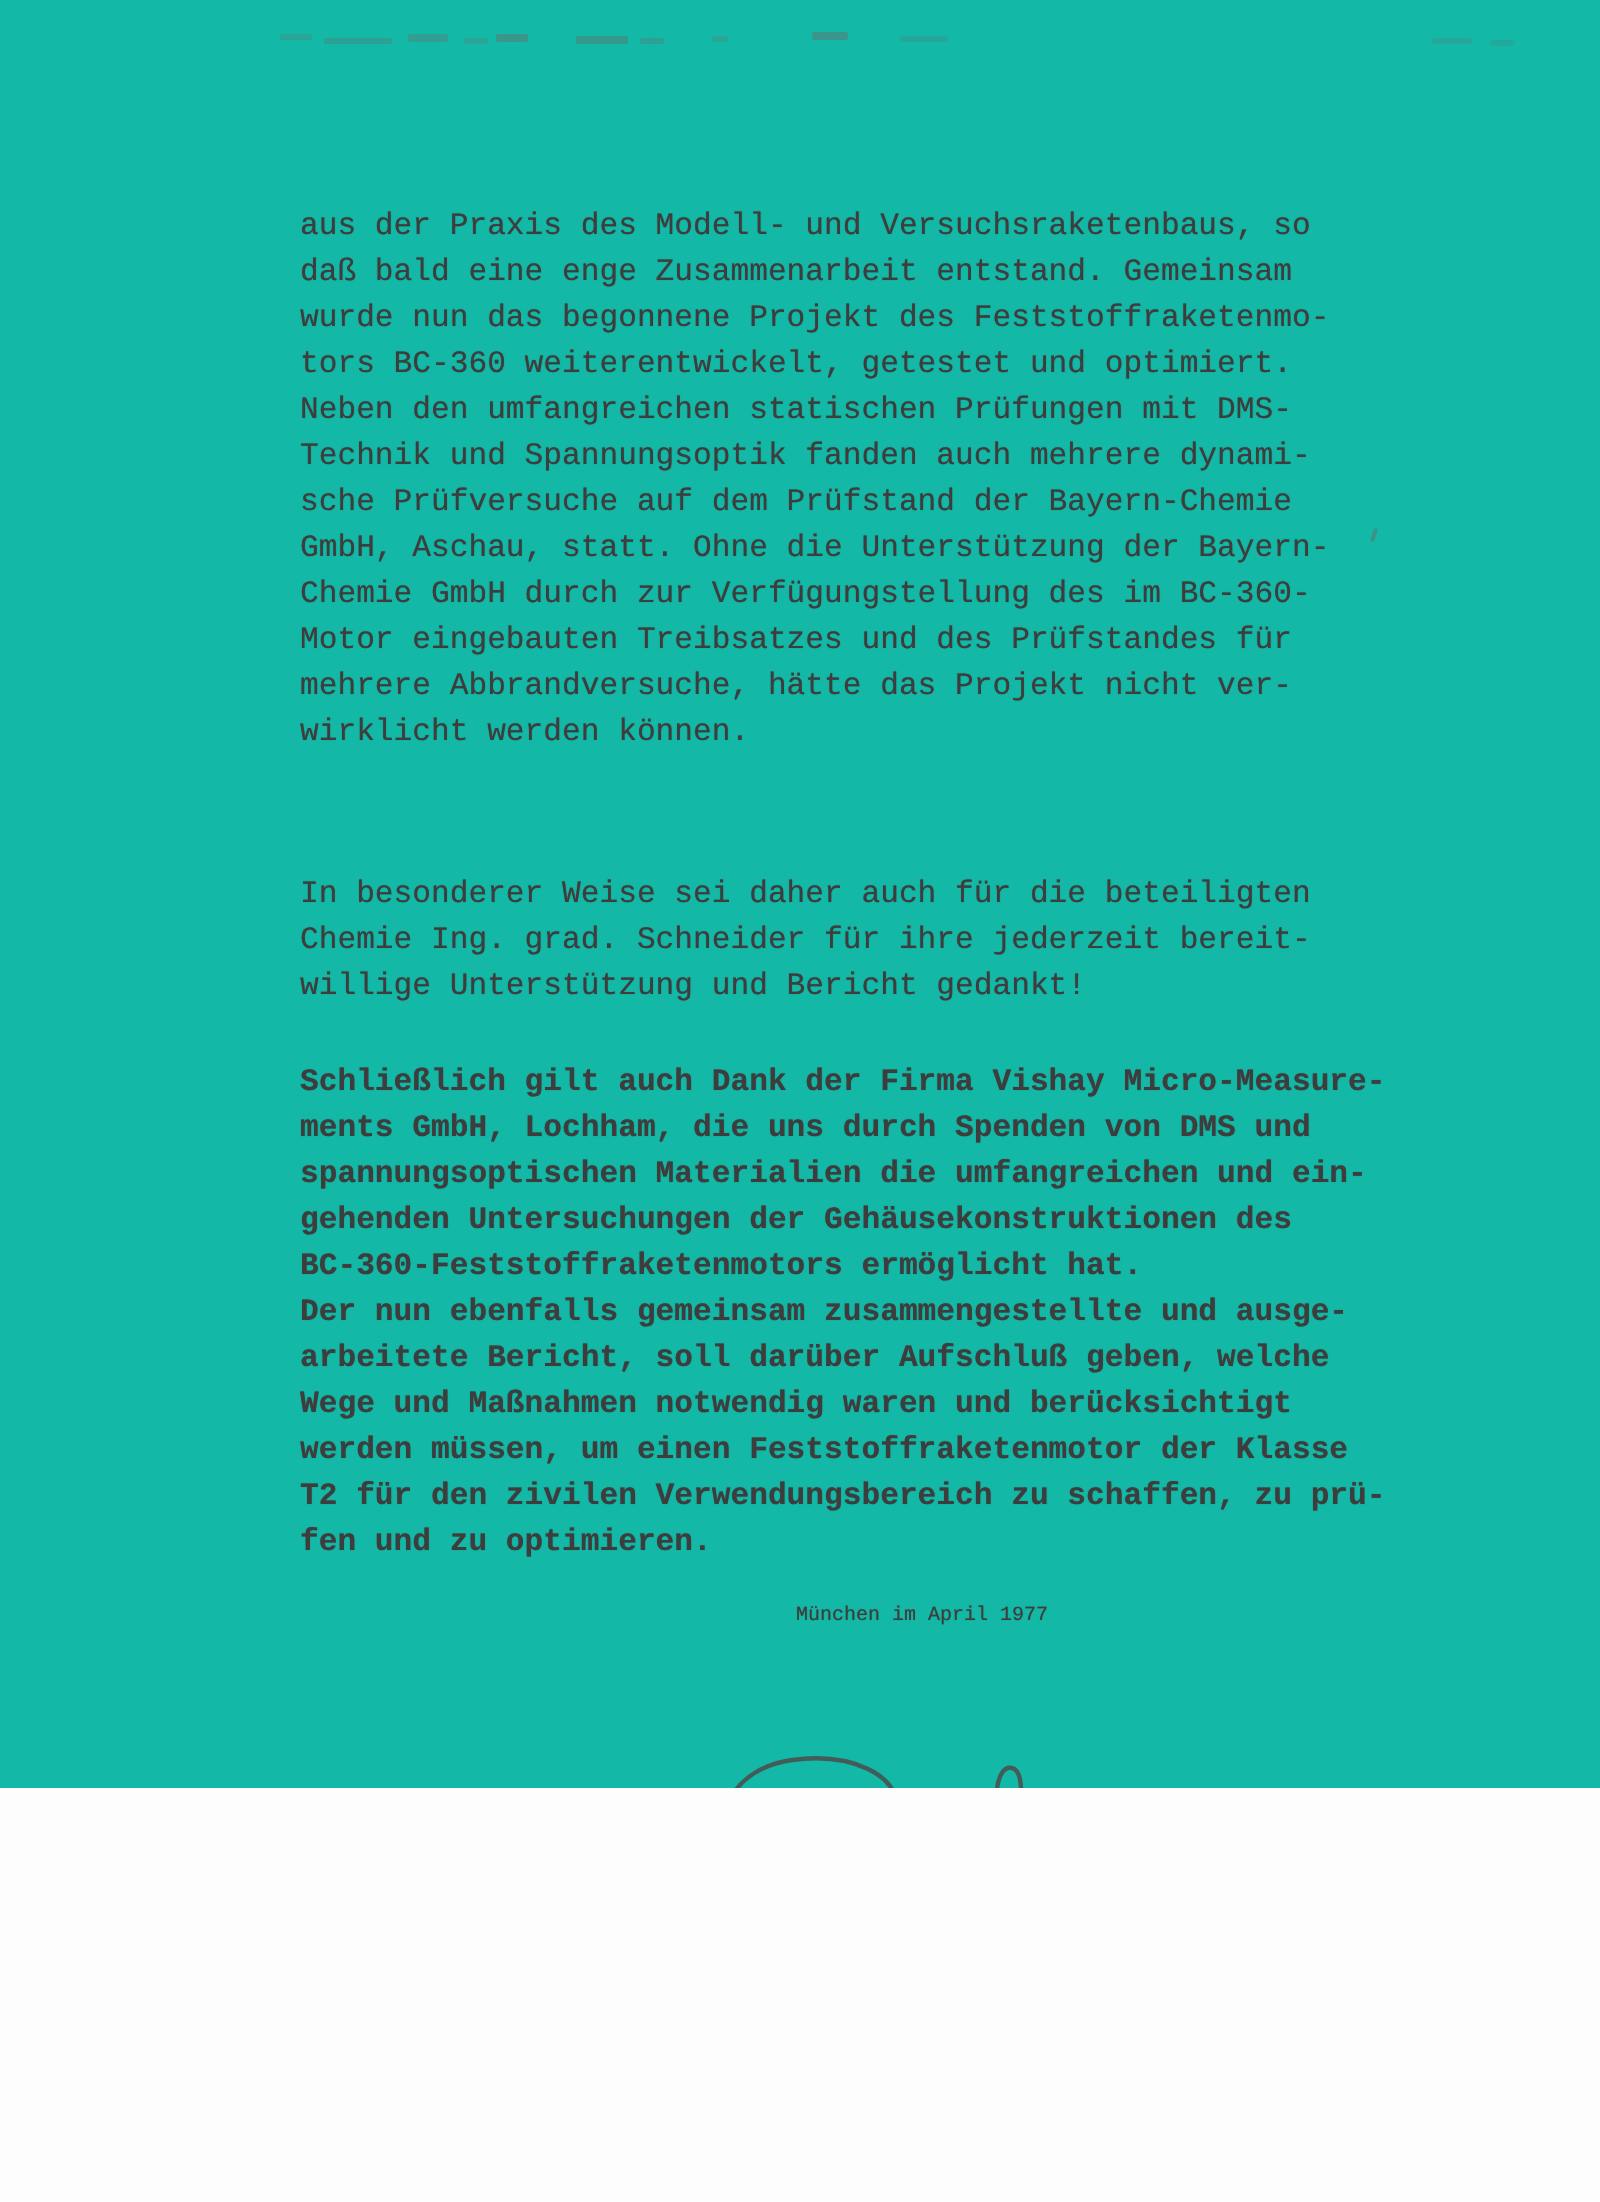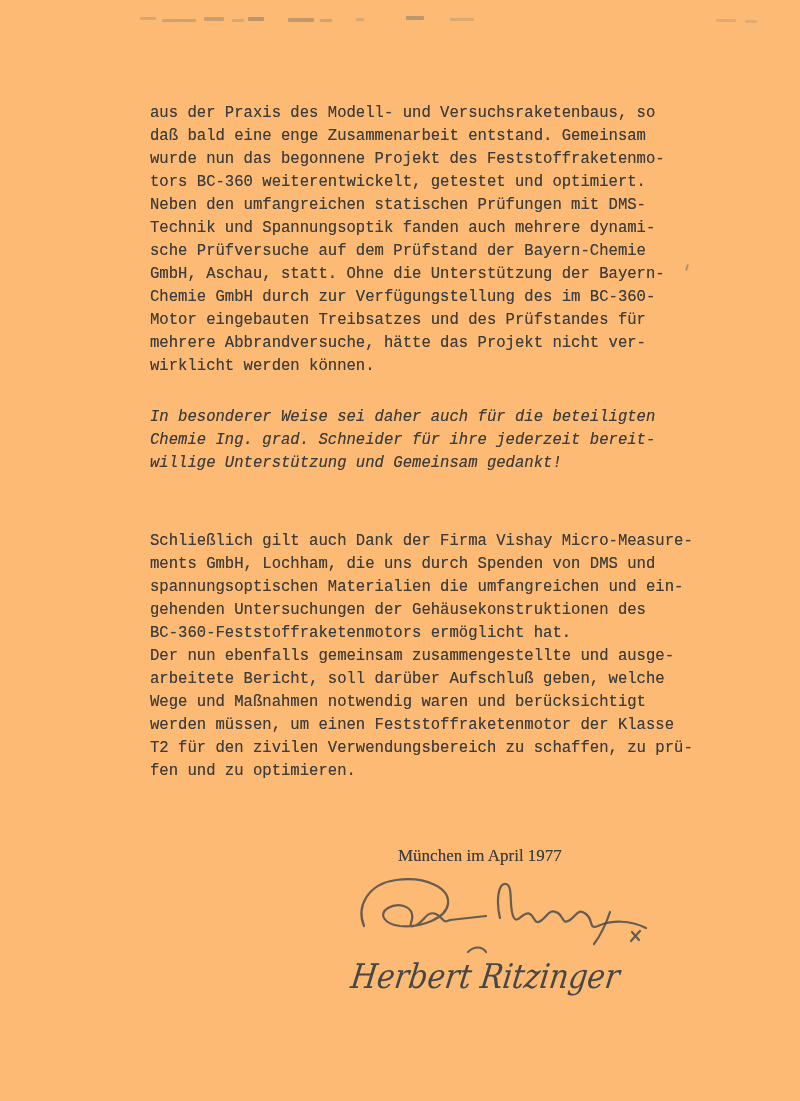--- a/index.html
+++ b/index.html
@@ -3,45 +3,45 @@
 <meta charset="utf-8">
 <style>
   html, body {
     margin: 0;
     padding: 0;
     background: #fdfdfd;
   }
   .page {
     position: relative;
     width: 800px;
-    height: 1101px;
-    background: #fdba74;
+    height: 894px;
+    background: #14b8a6;
     overflow: hidden;
   }
   
   .para {
     position: absolute;
     left: 150px;
     font-family: "Liberation Mono", "DejaVu Sans Mono", monospace;
     font-size: 15.6px;
     line-height: 23px;
     color: #3d3d3d;
     white-space: pre;
     text-shadow: 0 0 0.5px rgba(61,61,61,0.65);
     letter-spacing: 0px;
   }
   .para-0 { top: 102px; }
-  .para-1 { top: 406px; font-style: italic; }
-  .para-2 { top: 530px; }
+  .para-1 { top: 436px; }
+  .para-2 { top: 530px; font-weight: bold; }
   .dateline {
     position: absolute;
     left: 398px;
-    top: 844px;
-    font-family: Liberation Serif, serif;
-    font-size: 17px;
+    top: 797px;
+    font-family: Liberation Mono, monospace;
+    font-size: 10px;
     line-height: 23px;
     color: #3d3d3d;
     white-space: pre;
     text-shadow: 0 0 0.5px rgba(61,61,61,0.65);
   }
   
   .artifact {
     position: absolute;
     background: #6a6a6a;
     border-radius: 1px;
@@ -92,21 +92,21 @@
     <span class="artifact" style="left:406px;top:16px;width:18px;height:4px;opacity:.45"></span>
     <span class="artifact" style="left:450px;top:18px;width:24px;height:3px;opacity:.22"></span>
     <span class="artifact" style="left:716px;top:19px;width:20px;height:3px;opacity:.20"></span>
     <span class="artifact" style="left:745px;top:20px;width:12px;height:3px;opacity:.18"></span>
 
     <span class="artifact" style="left:686px;top:264px;width:2px;height:7px;opacity:.5;transform:rotate(18deg)"></span>
   </div>
 
   <div>
       <div class="para para-0"><div class="line">aus der Praxis des Modell- und Versuchsraketenbaus, so</div><div class="line">daß bald eine enge Zusammenarbeit entstand. Gemeinsam</div><div class="line">wurde nun das begonnene Projekt des Feststoffraketenmo-</div><div class="line">tors BC-360 weiterentwickelt, getestet und optimiert.</div><div class="line">Neben den umfangreichen statischen Prüfungen mit DMS-</div><div class="line">Technik und Spannungsoptik fanden auch mehrere dynami-</div><div class="line">sche Prüfversuche auf dem Prüfstand der Bayern-Chemie</div><div class="line">GmbH, Aschau, statt. Ohne die Unterstützung der Bayern-</div><div class="line">Chemie GmbH durch zur Verfügungstellung des im BC-360-</div><div class="line">Motor eingebauten Treibsatzes und des Prüfstandes für</div><div class="line">mehrere Abbrandversuche, hätte das Projekt nicht ver-</div><div class="line">wirklicht werden können.</div></div>
-      <div class="para para-1"><div class="line">In besonderer Weise sei daher auch für die beteiligten</div><div class="line">Chemie Ing. grad. Schneider für ihre jederzeit bereit-</div><div class="line">willige Unterstützung und Gemeinsam gedankt!</div></div>
+      <div class="para para-1"><div class="line">In besonderer Weise sei daher auch für die beteiligten</div><div class="line">Chemie Ing. grad. Schneider für ihre jederzeit bereit-</div><div class="line">willige Unterstützung und Bericht gedankt!</div></div>
       <div class="para para-2"><div class="line">Schließlich gilt auch Dank der Firma Vishay Micro-Measure-</div><div class="line">ments GmbH, Lochham, die uns durch Spenden von DMS und</div><div class="line">spannungsoptischen Materialien die umfangreichen und ein-</div><div class="line">gehenden Untersuchungen der Gehäusekonstruktionen des</div><div class="line">BC-360-Feststoffraketenmotors ermöglicht hat.</div><div class="line">Der nun ebenfalls gemeinsam zusammengestellte und ausge-</div><div class="line">arbeitete Bericht, soll darüber Aufschluß geben, welche</div><div class="line">Wege und Maßnahmen notwendig waren und berücksichtigt</div><div class="line">werden müssen, um einen Feststoffraketenmotor der Klasse</div><div class="line">T2 für den zivilen Verwendungsbereich zu schaffen, zu prü-</div><div class="line">fen und zu optimieren.</div></div>
     </div>
 
   <div class="dateline">München im April 1977</div>
 
   <svg class="sig1" viewBox="0 0 305 88">
     <g>
       <path class="sig-stroke" d="M 16 58 C 8 38 20 16 48 12 C 78 8 102 20 100 36 C 98 50 74 60 52 58 C 36 56 30 46 40 40 C 50 34 62 38 64 46 C 66 54 58 60 66 58 C 76 55 78 42 88 46 C 96 50 94 56 102 52 L 138 48"></path>
       <path class="sig-stroke" d="M 152 50 C 148 34 150 14 158 16 C 166 18 160 40 166 50 C 170 56 176 42 182 46 C 188 50 186 58 194 52 C 200 47 202 40 210 45 C 216 49 214 57 222 52 C 229 47 230 40 238 46 C 246 52 240 62 250 58 C 264 52 282 52 298 60"></path>
       <path class="sig-stroke" d="M 262 44 C 258 56 252 68 246 76" opacity="0.7"></path>

